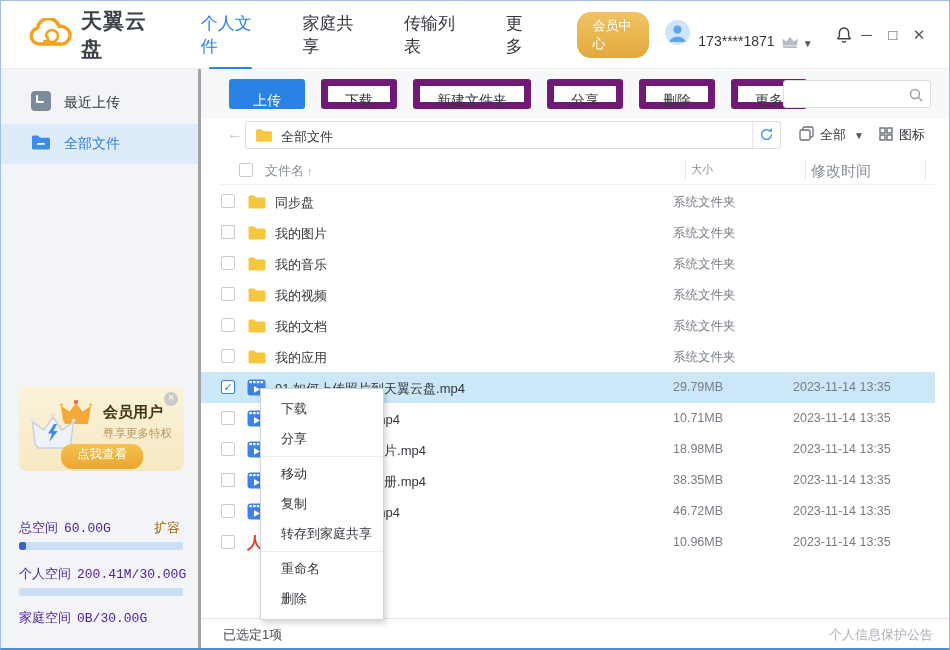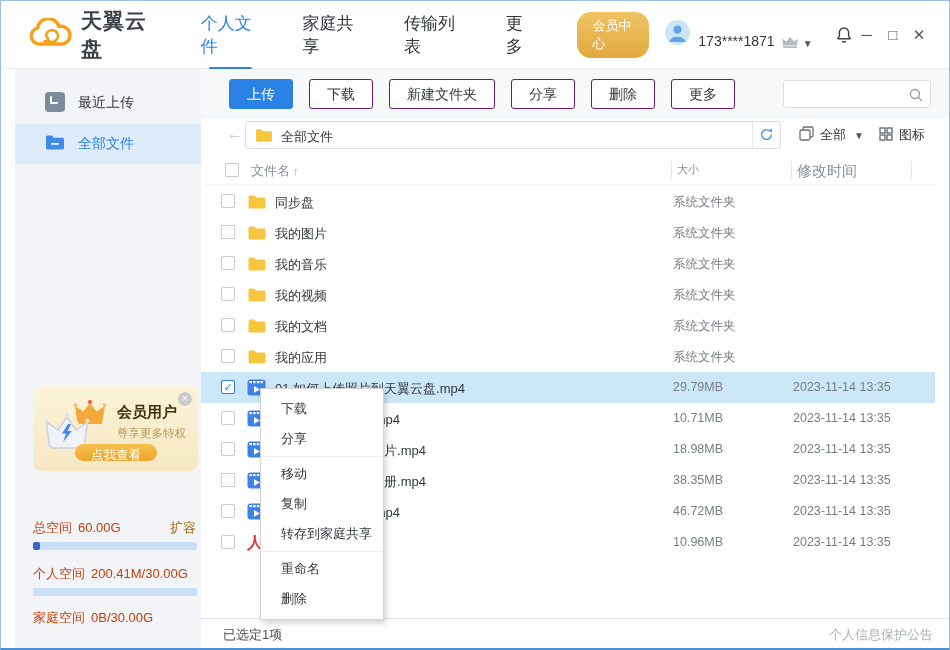--- a/index.html
+++ b/index.html
@@ -22,50 +22,50 @@
   .header-right{display:flex;align-items:center;margin-left:auto;margin-right:18px;}
   .vip-badge{background:linear-gradient(180deg,#EFC463,#E2A83E);color:#fff;font-size:13px;
     padding:5px 15px;border-radius:14px;cursor:pointer;}
   .avatar{margin-left:16px;display:flex;align-items:flex-end;cursor:pointer;}
   .username{font-size:14px;color:#33373c;margin-left:8px;}
   .crown-sm{margin-left:6px;display:flex;}
   .caret{font-size:10px;color:#555;margin-left:4px;}
   .bell{margin-left:22px;display:flex;cursor:pointer;}
   .win-btn{width:30px;text-align:center;font-size:15px;color:#555;cursor:pointer;margin-left:2px;user-select:none;}
   
-  .sidebar{position:absolute;top:68px;left:14px;bottom:0;width:200px;background:#f2f4f7;
-    border-right:1px solid #a3a3a3;}
+  .sidebar{position:absolute;top:68px;left:0;bottom:0;width:200px;background:#f2f4f7;
+    border-right:3px solid #a3a3a3;font-family:Liberation Mono, monospace;}
   .side-item{position:absolute;left:0;right:0;height:40px;display:flex;align-items:center;
     padding-left:30px;font-size:14px;color:#33373c;cursor:pointer;}
   .side-item .lbl{margin-left:13px;}
   .side-item.active{background:#DDEBFA;color:#2A82E4;}
   .si-recent{top:14px;} .si-all{top:55px;}
   .promo{position:absolute;left:18px;top:317px;width:165px;height:85px;border-radius:8px;
     background:linear-gradient(180deg,#FBF3DA,#F6E8C2);}
   .promo-close{position:absolute;right:6px;top:6px;width:14px;height:14px;border-radius:50%;
     background:#CBCBCB;color:#fff;font-size:11px;line-height:13px;text-align:center;cursor:pointer;}
   .promo-crowns{position:absolute;left:8px;top:12px;}
   .promo-title{position:absolute;left:84px;top:17px;font-size:15px;font-weight:700;color:#403110;}
   .promo-sub{position:absolute;left:84px;top:40px;font-size:11.5px;color:#B89A5E;}
-  .promo-btn{position:absolute;left:42px;top:58px;width:82px;height:17px;border-radius:11px;
+  .promo-btn{position:absolute;left:42px;top:58px;width:82px;height:25px;border-radius:11px;
     background:linear-gradient(180deg,#F6C14D,#ECA52F);color:#fff;font-size:12.5px;
     text-align:center;line-height:22px;cursor:pointer;}
-  .st-row{position:absolute;left:18px;font-size:13px;color:#c2410c;}
+  .st-row{position:absolute;left:18px;font-size:13px;color:#4c1d95;}
   .st-total{top:450px;} .st-personal{top:496px;} .st-family{top:540px;}
   .st-val{margin-left:6px;}
   .expand-link{position:absolute;right:18px;top:450px;font-size:13px;color:#a16207;cursor:pointer;}
   .bar{position:absolute;left:18px;width:164px;height:8px;background:#C9DFF5;border-radius:2px;overflow:hidden;}
   .bar1{top:473px;} .bar2{top:519px;}
   .bar .fill{height:100%;background:#3D5FC9;border-radius:2px;}
   
   .main{position:absolute;top:68px;left:200px;right:0;bottom:0;background:#fff;}
   .toolbar{position:absolute;top:0;left:0;right:0;height:50px;background:#f6f8fa;
     display:flex;align-items:center;padding-left:28px;}
   .tb-btn{height:30px;padding:0 17px;margin-right:16px;font-size:14px;line-height:28px;
-    background:#fff;border:1px solid #701a75;border-radius:3px;color:#33373c;cursor:pointer;}
+    background:#fff;border:7px solid #701a75;border-radius:3px;color:#33373c;cursor:pointer;}
   .tb-btn.primary{background:#2A82E4;border-color:#2A82E4;color:#fff;}
   .search-box{position:absolute;right:18px;top:11px;width:148px;height:28px;background:#fff;
     border:1px solid #dcdee1;border-radius:3px;}
   .search-box input{position:absolute;left:8px;top:2px;width:112px;height:22px;border:none;outline:none;
     font-size:13px;font-family:inherit;background:transparent;}
   .search-ic{position:absolute;right:7px;top:7px;}
   .crumb-row{position:absolute;top:50px;left:0;right:0;height:34px;background:#fff;}
   .back-arrow{position:absolute;left:26px;top:6px;font-size:16px;color:#c2c6cc;cursor:pointer;}
   .path-box{position:absolute;left:44px;top:2px;width:536px;height:28px;border:1px solid #dcdee1;
     border-radius:3px;background:#fff;}
@@ -73,21 +73,21 @@
   .path-text{position:absolute;left:35px;top:6px;font-size:13px;color:#33373c;}
   .refresh-btn{position:absolute;right:0;top:0;width:28px;height:26px;border-left:1px solid #e4e6e9;
     text-align:center;padding-top:5px;cursor:pointer;}
   .filter-ctl{position:absolute;left:598px;top:7px;display:flex;align-items:center;font-size:13px;
     color:#33373c;cursor:pointer;text-align:right;}
   .filter-ctl .lbl{margin:0 4px 0 6px;}
   .view-ctl{position:absolute;left:678px;top:7px;display:flex;align-items:center;font-size:13px;
     color:#33373c;cursor:pointer;}
   .view-ctl .lbl{margin-left:6px;}
   
-  .thead{position:absolute;top:86px;left:4px;right:14px;height:30px;border-bottom:1px solid #f0f1f3;}
+  .thead{position:absolute;top:86px;left:18px;right:14px;height:30px;border-bottom:1px solid #f0f1f3;}
   .thead .cb{top:8px;}
   .th-name{position:absolute;left:46px;top:7px;font-size:13px;color:#8a8f99;}
   .th-sort{font-size:11px;color:#9aa0a8;margin-left:3px;}
   .th-size{position:absolute;left:472px;top:7px;font-size:11px;color:#8a8f99;}
   .th-date{position:absolute;left:592px;top:7px;font-size:15px;color:#8a8f99;}
   .vsep{position:absolute;top:6px;width:1px;height:18px;background:#e4e5e8;}
   .vs1{left:466px;} .vs2{left:586px;} .vs3{left:706px;}
   .rows{position:absolute;top:117px;left:0;right:14px;}
   .file-row{position:relative;height:31px;cursor:pointer;}
   .file-row.selected{background:#CBE7F8;}

